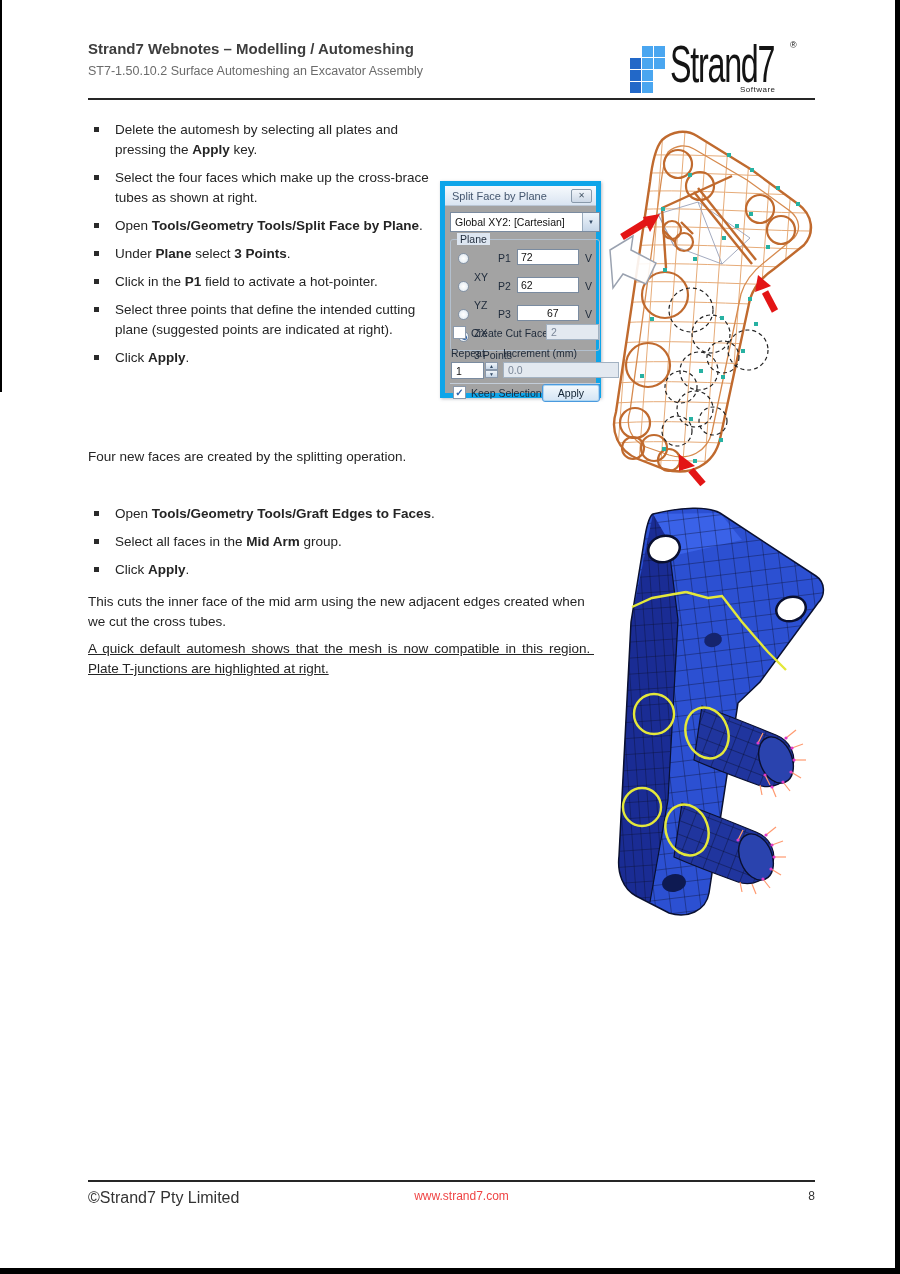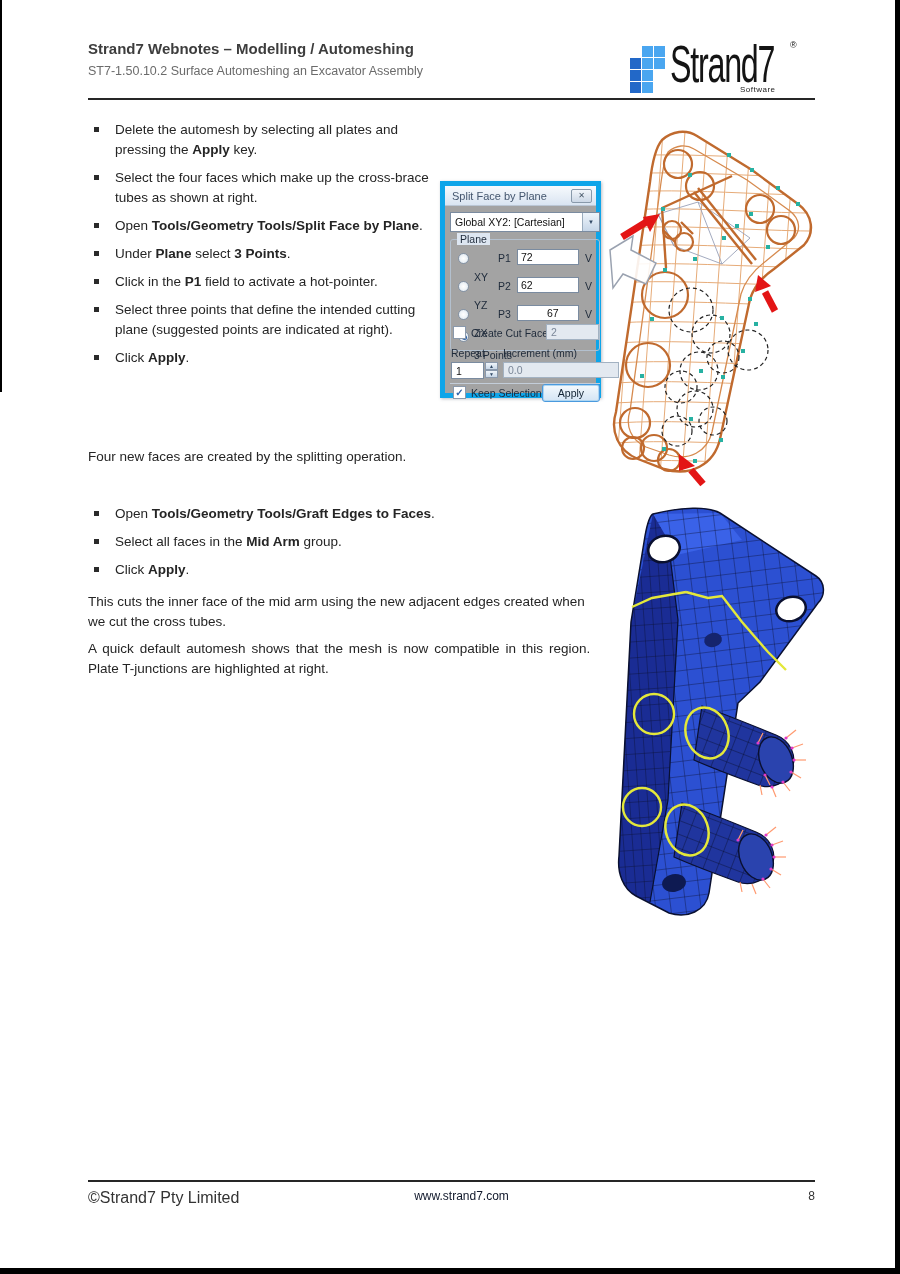--- a/index.html
+++ b/index.html
@@ -29,21 +29,21 @@
   
   .doc-list { position:absolute; left:88px; margin:0; padding:0; list-style:none;
               font-size:13.5px; line-height:20px; }
   #list1 { top:120px; width:347px; }
   #list2 { top:504px; width:524px; }
   .doc-list li { position:relative; padding-left:27px; margin-bottom:8px; }
   .bullet { position:absolute; left:6px; top:7px; width:5px; height:5px; background:#2a2a2a; }
   .para { position:absolute; left:88px; margin:0; font-size:13.5px; line-height:20px; }
   #p1 { top:447px; width:346px; text-align:justify; }
   #p2 { top:592px; width:506px; }
-  #p3 { top:639px; width:506px; text-align:justify; }
+  #p3 { top:639px; width:506px; text-align:justify;text-decoration:underline; }
 
   
   .dialog { position:absolute; left:440px; top:181px; width:161px; height:217px;
             background:#a3a3a3; border:5px solid #0ea5e9; box-shadow:1px 1px 3px rgba(60,70,90,.35);
             font-size:10.5px; color:#1e2a3a; }
   .dlg-title { position:absolute; left:0; top:0; right:0; height:20px;
                background:linear-gradient(#f7fafd,#d9e4f1); border-bottom:1px solid #bac6d4;
                color:#44566e; line-height:20px; padding-left:7px; font-size:11px; }
   .dlg-close { position:absolute; top:3px; right:4px; width:21px; height:14px;
                background:linear-gradient(#f2f6fa,#ccd8e6); border:1px solid #8899aa; border-radius:2px;
@@ -78,21 +78,21 @@
                background:linear-gradient(#f4f9fd,#d4e4f4); border:1px solid #4a9ade; border-radius:3px;
                box-shadow:inset 0 0 0 1px #aed6f2; text-align:center; line-height:16px; color:#112233; }
 
   
   #fig1 { position:absolute; left:602px; top:118px; }
   #fig2 { position:absolute; left:590px; top:500px; }
 
   
   .footer-rule   { position:absolute; left:88px; top:1180px; width:727px; border-top:2px solid #262626; }
   .footer-left   { position:absolute; left:88px;  top:1189px; font-size:16px; color:#333;text-align:right; }
-  .footer-center { position:absolute; left:0; top:1189px; width:900px; text-align:center; font-size:12px; color:#0f172a;padding-left:23px; }
+  .footer-center { position:absolute; left:0; top:1189px; width:900px; text-align:center; font-size:12px; color:#ef4444;padding-left:23px; }
   .footer-right  { position:absolute; left:790px; top:1189px; width:25px; text-align:right; font-size:12px; color:#333; }
 </style>
 </head>
 <body>
 
 <div class="edge-left"></div>
 <div class="edge-right"></div>
 <div class="edge-bottom"></div>
 
 <div class="doc-title">Strand7 Webnotes – Modelling / Automeshing</div>

